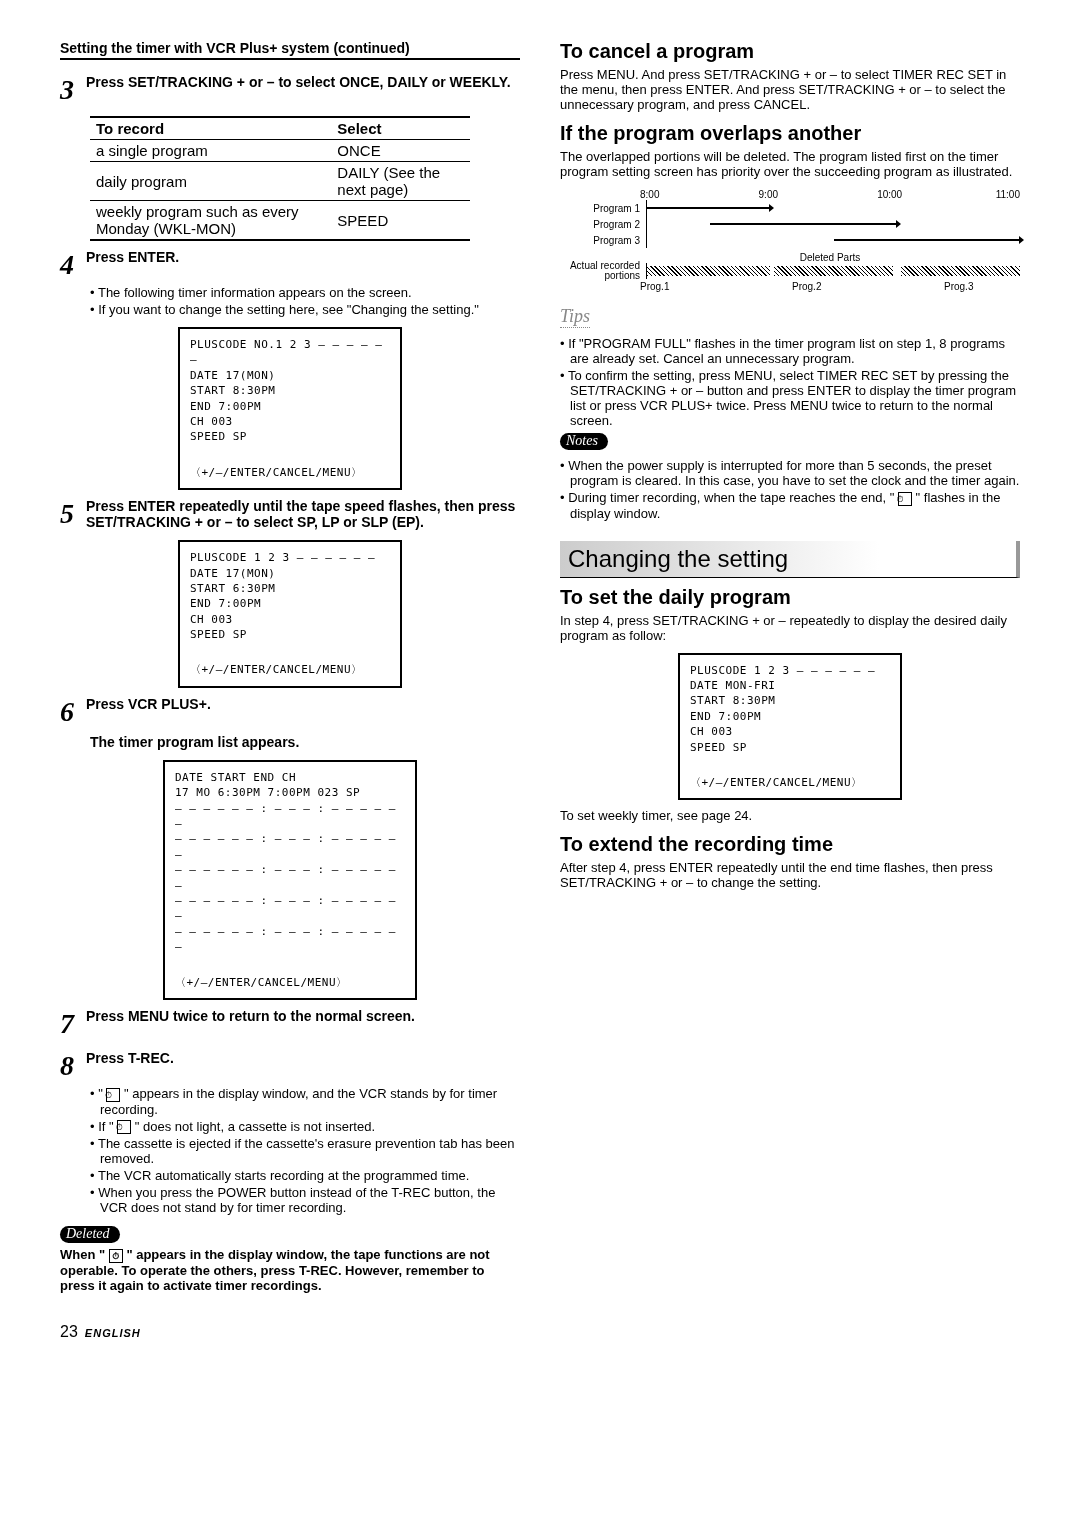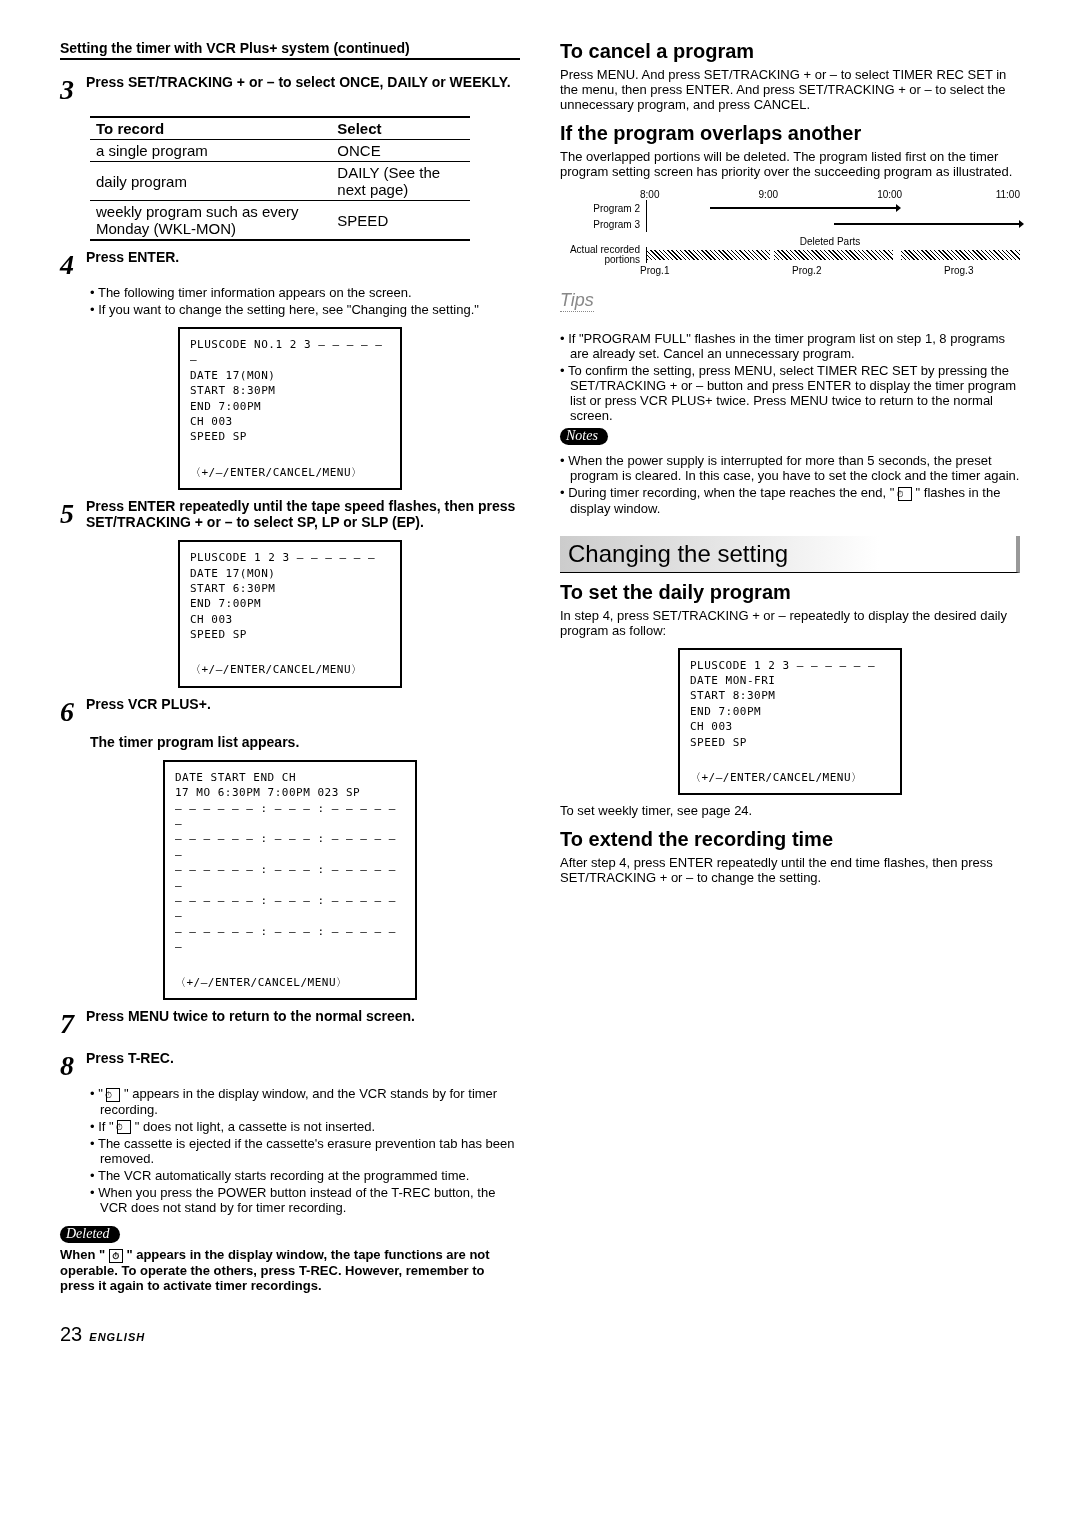--- a/index.html
+++ b/index.html
@@ -79,27 +79,27 @@
     background:#000;
     color:#fff;
     font-style:italic;
     font-family:"Times New Roman",serif;
     border-radius:10px;
     padding:0 10px 1px 6px;
     font-size:14px;
     margin-bottom:4px;
   }
   .tips-label {
-    font-family:Liberation Sans, sans-serif;
+    font-family:Liberation Serif, serif;
     font-style:italic;
     color:#888;
     font-size:18px;
     border-bottom:1px dotted #888;
     display:inline-block;
-    margin-bottom:15px;
+    margin-bottom:4px;
   }
   .changing-header {
     font-family:Liberation Sans, sans-serif;
     font-size:24px;
     font-weight:normal;
     background: linear-gradient(to right, #ccc 0%, #fff 70%);
     border-bottom:1px solid #000;
     padding:4px 8px;
     margin:20px 0 8px 0;
     border-right:4px solid #999;
@@ -122,21 +122,21 @@
   .timeline .note-line { position:relative; margin-left:80px; text-align:center; font-size:10px; padding-top:4px;}
   .clock-icon {
     display:inline-block;
     width:12px; height:12px;
     border:1px solid #000;
     position:relative;
     vertical-align:middle;
     font-size:9px; text-align:center; line-height:12px;
   }
   .page-foot { margin-top:20px; font-size:11px;}
-  .page-foot .num { font-size:20px; font-weight:normal; font-family:Arial; margin-right:4px;}
+  .page-foot .num { font-size:16px; font-weight:normal; font-family:Arial; margin-right:4px;}
   .page-foot .lang { font-weight:bold; font-style:italic; letter-spacing:1px;}
 </style>
 </head>
 <body>
 
 <div class="columns">
 
   <div class="col">
     <div class="section-continued">Setting the timer with VCR Plus+ system (continued)</div>
 
@@ -247,20 +247,26 @@
     <div class="h2">If the program overlaps another</div>
     <div class="para">The overlapped portions will be deleted. The program listed first on the timer program setting screen has priority over the succeeding program as illustrated.</div>
 
     <div class="timeline">
       <div class="tickrow">
         <span>8:00</span>
         <span>9:00</span>
         <span>10:00</span>
         <span style="flex:0">11:00</span>
       </div>
+      <div class="row">
+          <div class="lbl">Program 1</div>
+          <div class="bar-area">
+            <div class="pbar" style="left:0;width:33%"></div>
+          </div>
+        </div>
       <div class="row">
           <div class="lbl">Program 2</div>
           <div class="bar-area">
             <div class="pbar" style="left:17%;width:50%"></div>
           </div>
         </div>
       <div class="row">
           <div class="lbl">Program 3</div>
           <div class="bar-area">
             <div class="pbar" style="left:50%;width:50%"></div>

